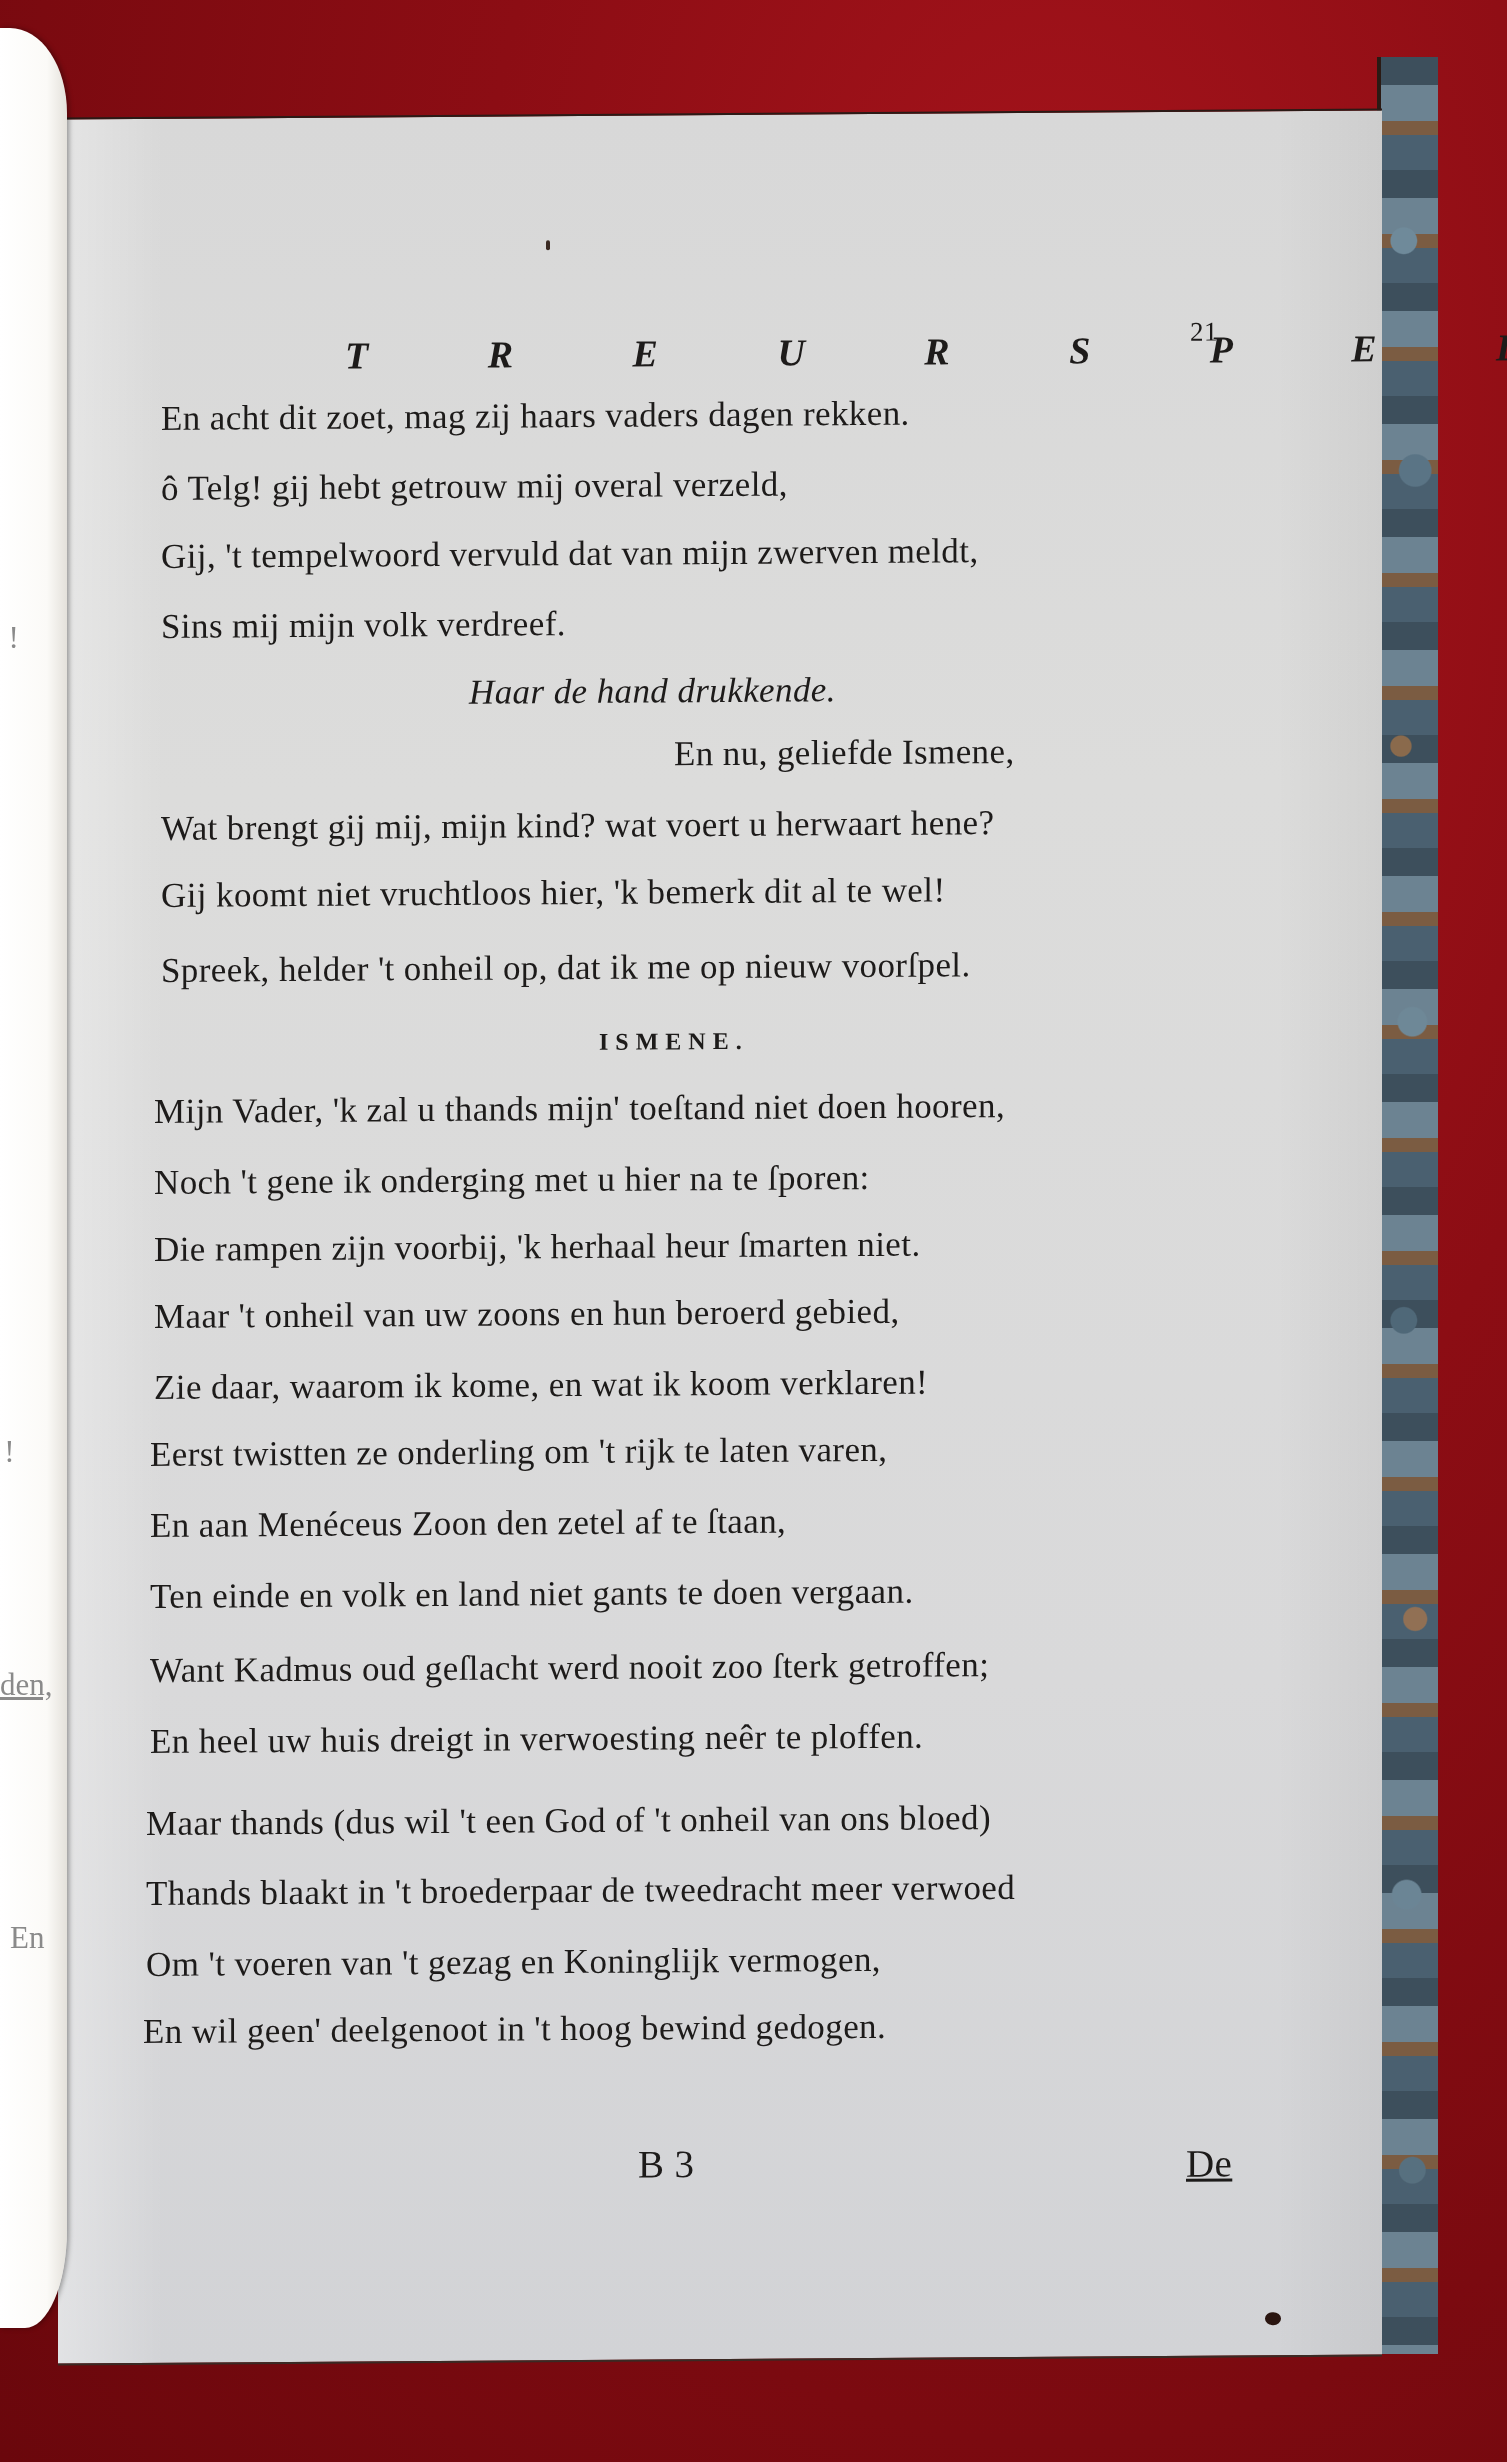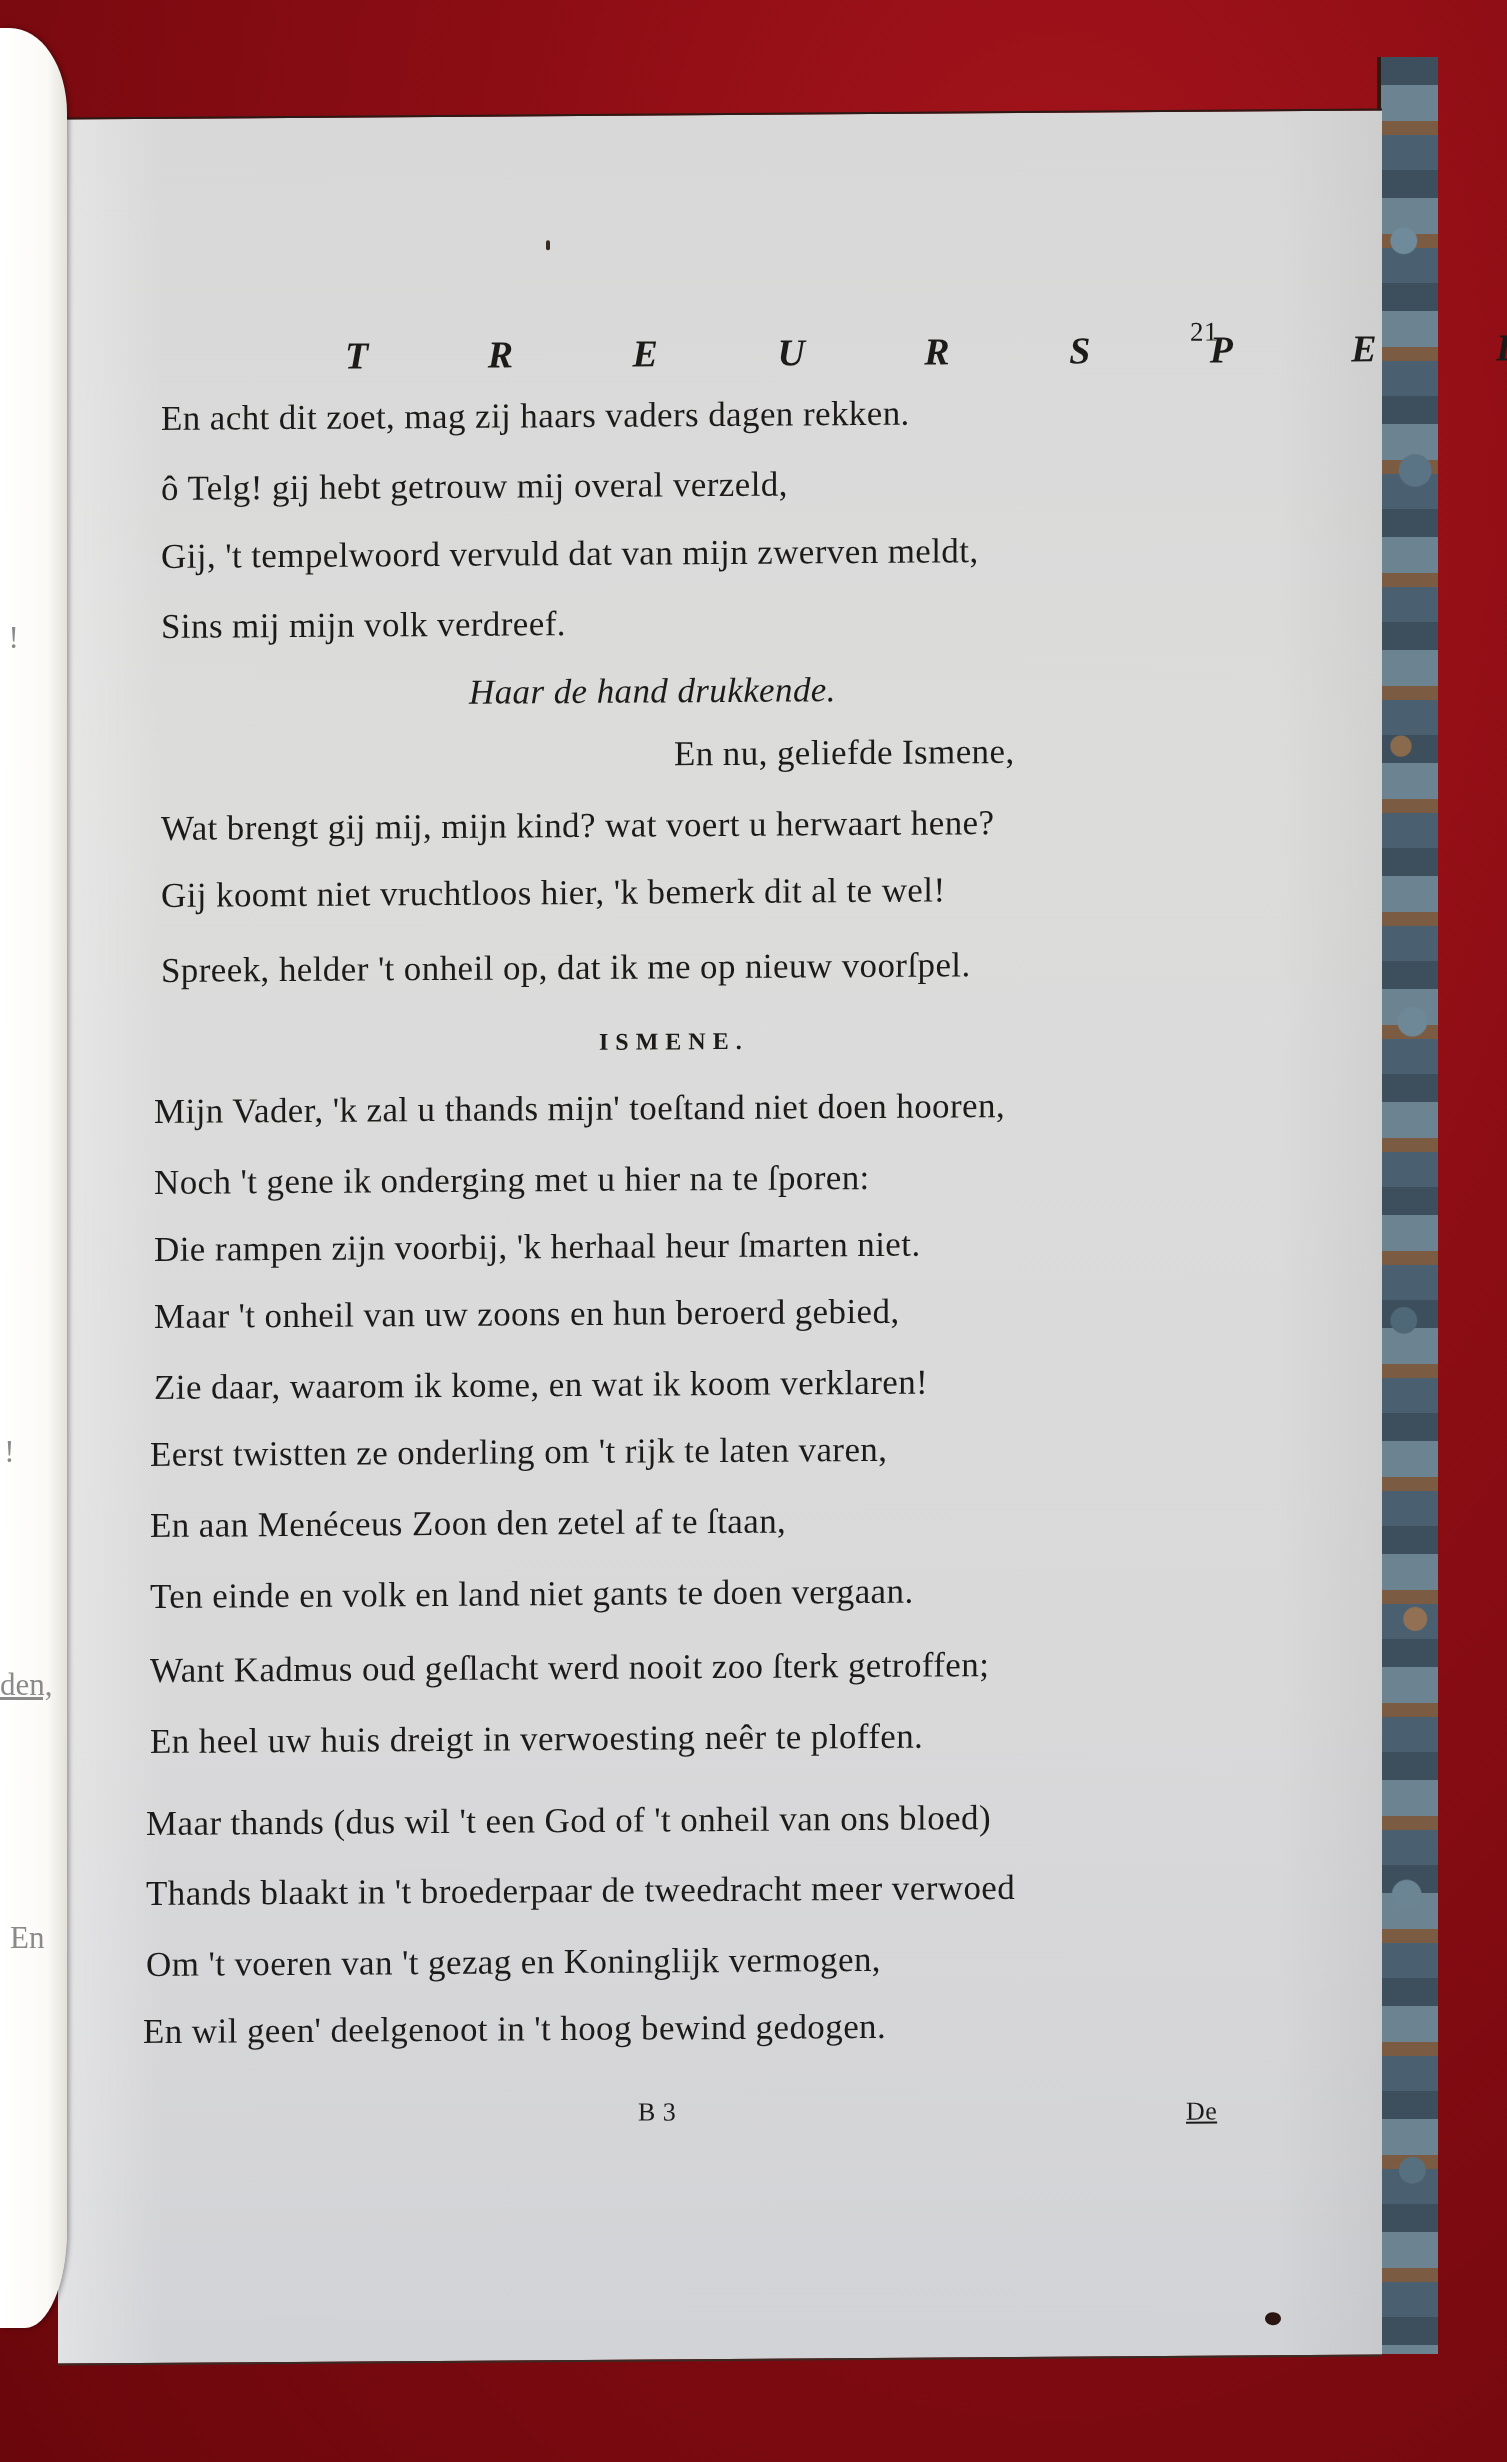--- a/index.html
+++ b/index.html
@@ -49,21 +49,21 @@
     position: absolute; color: #1d1b1a; white-space: nowrap;
     font-family: "Liberation Serif", "DejaVu Serif", serif;
     font-size: 35px; letter-spacing: 0.4px;
   }
   .header-title {
     font-style: italic; font-size: 38px; letter-spacing: 55px; font-weight: bold;
   }
   .page-num { font-size: 27px; font-weight: normal; }
   .stage { font-style: italic; }
   .speaker { font-size: 24px; letter-spacing: 7px; font-weight: bold; }
-  .sig { font-size: 26px; }
+  .sig { font-size: 39px; margin-top: 44px; }
   .blot {
     position: absolute; width: 15.6px; height: 12.7px; border-radius: 50%;
     background: #2a1510;
   }
   .speck {
     position: absolute; width: 4.2px; height: 10px; background: #3a2a22; border-radius: 2.1px;
   }
 </style>
 </head>
 <body>

